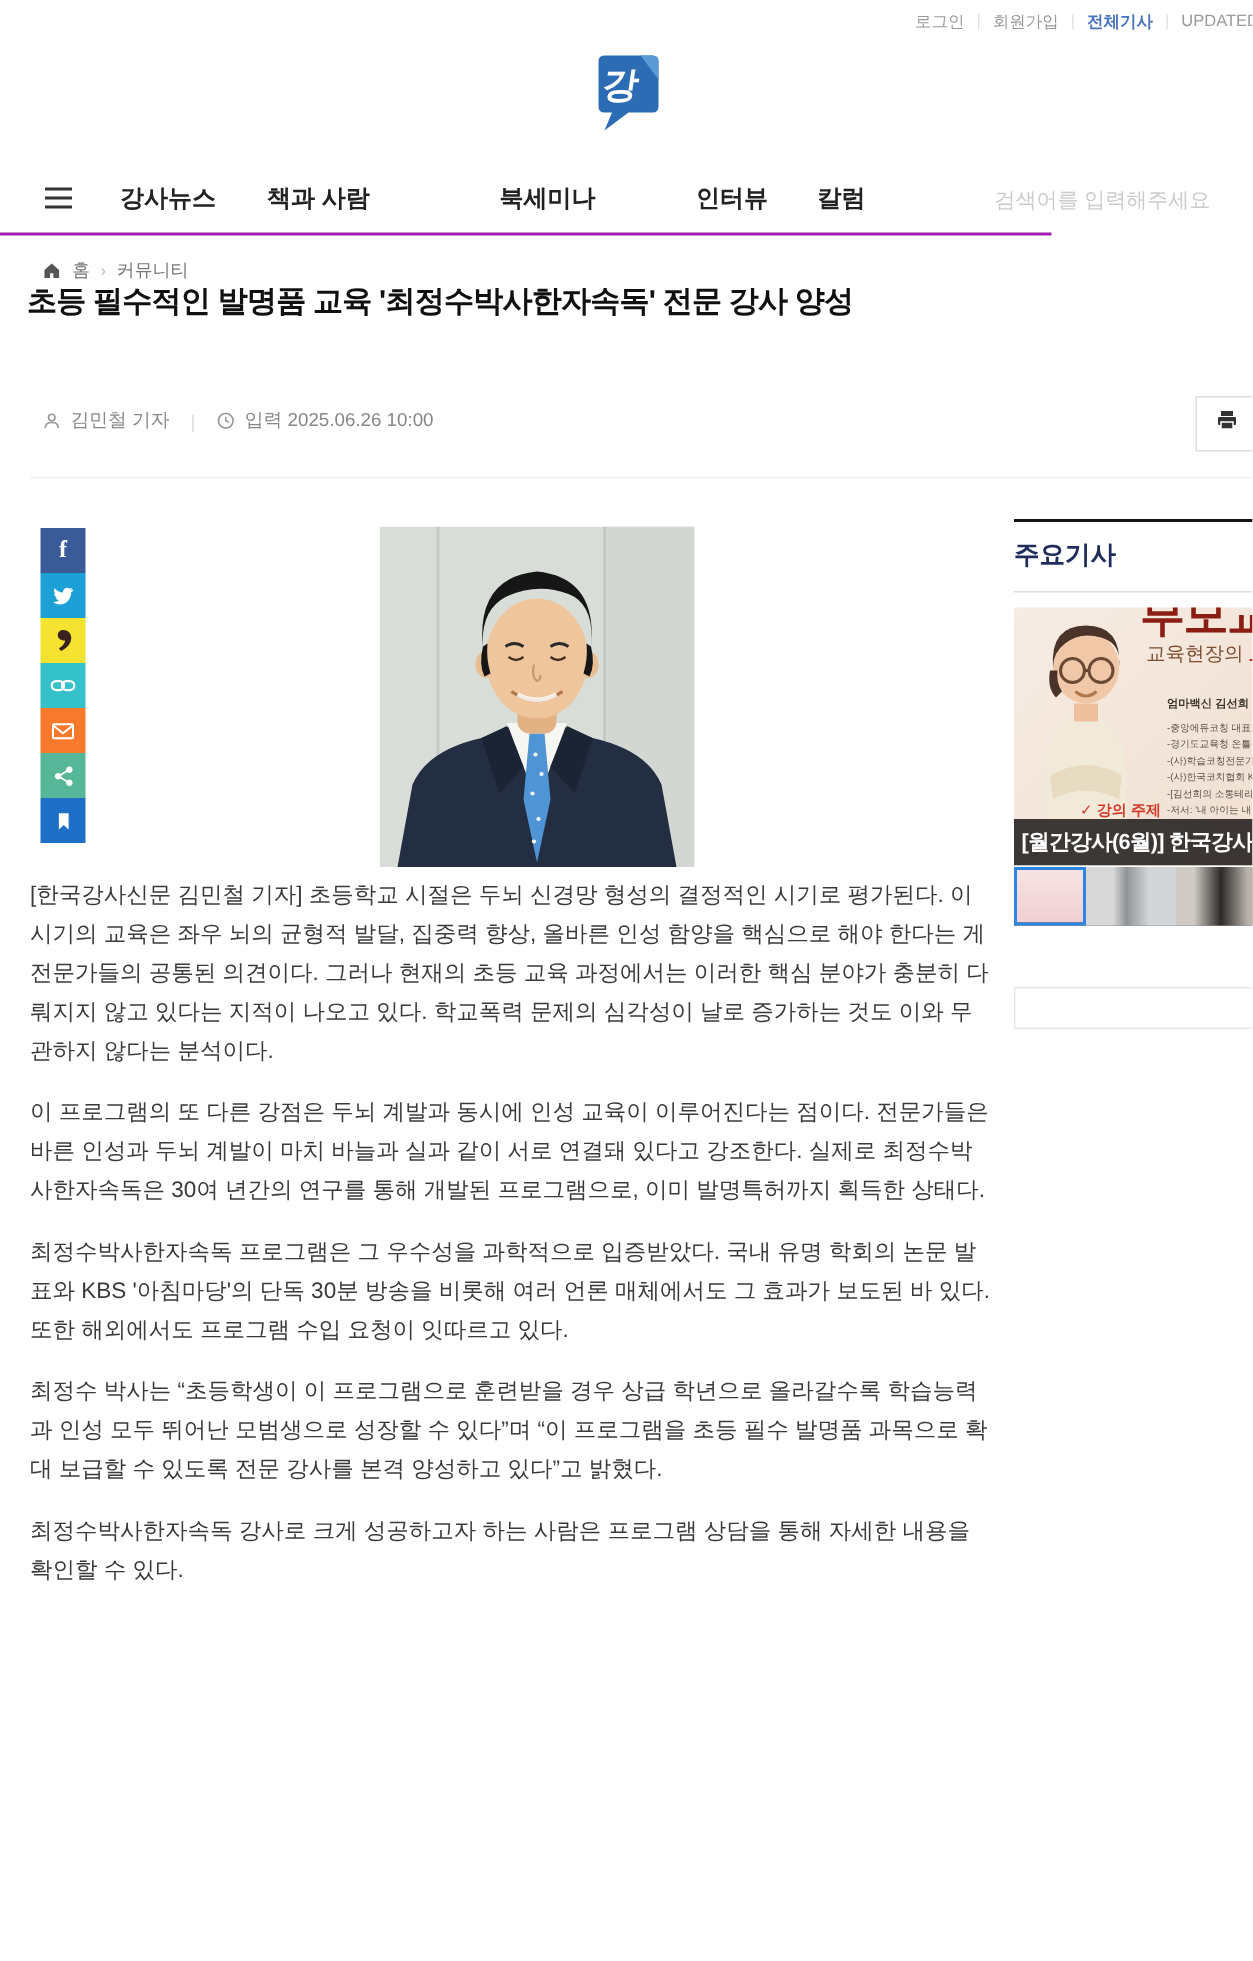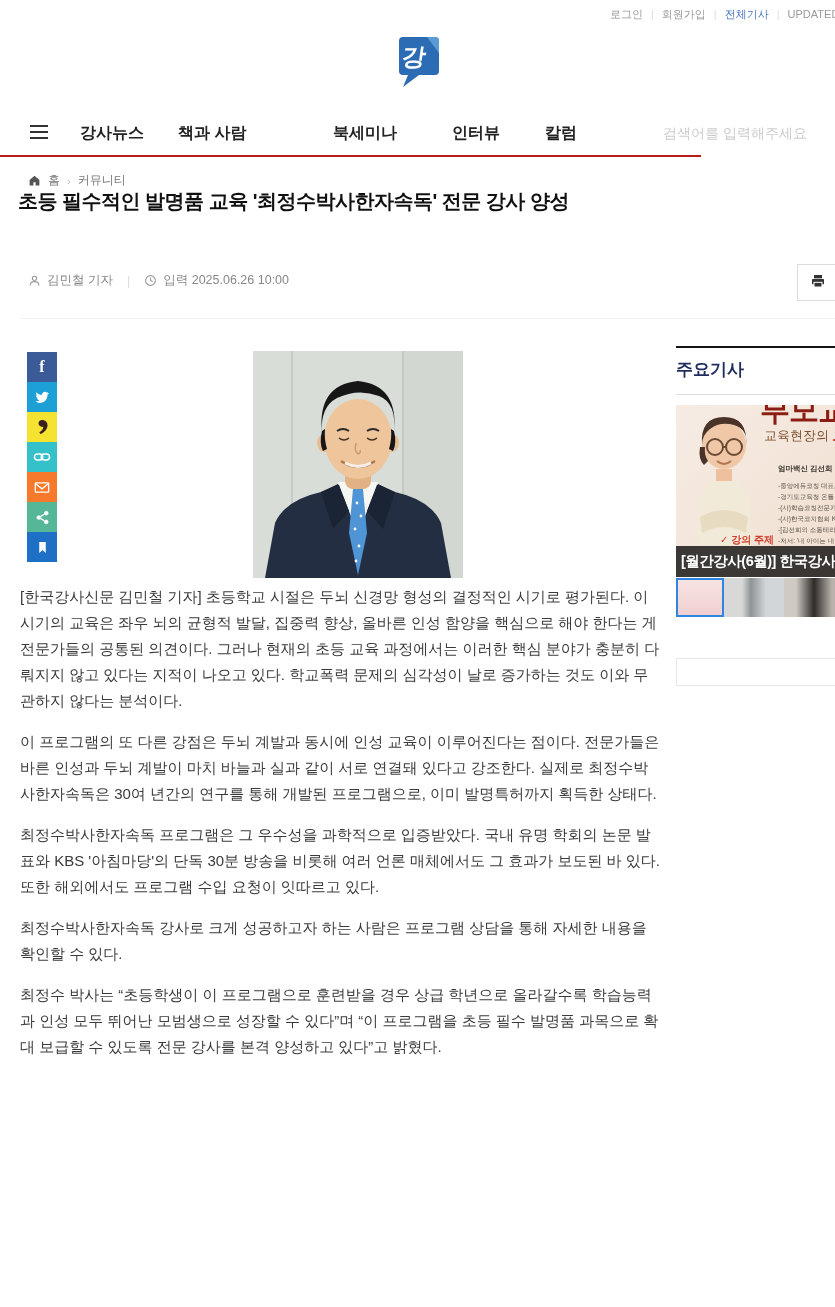--- a/index.html
+++ b/index.html
@@ -8,29 +8,29 @@
   #page {
     position:relative; width:835px; height:1307px; margin:0 auto;
     overflow:hidden; background:#fff;
     font-family:"Liberation Sans","DejaVu Sans",sans-serif; color:#333;
   }
   
   .topbar { position:absolute; top:0; left:610px; width:300px; height:28px;
     display:flex; align-items:center; font-size:11px; color:#9a9a9a; white-space:nowrap; }
   .topbar .sep { color:#e0e0e0; margin:0 8px; }
   .topbar .tlink { cursor:pointer; }
-  .topbar .tlink.blue { color:#4a74c0; }
+  .topbar .tlink.blue { color:#4a74c0;font-weight:bold; }
   
   .logo { position:absolute; top:34px; left:0; right:0; display:flex; justify-content:center; align-items:center; gap:9px; }
   .logo-texts { display:flex; flex-direction:column; }
   .site-name { font-size:41px; font-weight:900; color:#161616; letter-spacing:-2px; line-height:1.05;
     font-stretch:condensed; }
   .site-tagline { font-size:10px; letter-spacing:6px; color:#8d8d8d; margin-top:3px; padding-left:4px; }
   
-  .nav { position:absolute; top:110px; left:0; width:701px; height:47px; border-bottom:2px solid #b91c1c; }
+  .nav { position:absolute; top:110px; left:0; width:701px; height:47px; border-bottom:2px solid #a21caf; }
   .nav-item { position:absolute; top:0; height:45px; line-height:45px; font-size:16px; font-weight:700; color:#222; cursor:pointer; }
   .hamburger { position:absolute; top:15px; left:30px; width:18px; height:14px; cursor:pointer; }
   .hamburger i { display:block; height:2px; background:#333; margin-bottom:4px; }
   .nav-search { position:absolute; left:663px; top:7px; width:150px; height:32px; border:none; outline:none;
     font-size:14px; color:#999; background:transparent; font-family:inherit; }
   .nav-search::placeholder { color:#ccc; }
   
   .crumb { position:absolute; top:172px; left:28px; display:flex; align-items:center; gap:7px; font-size:12px; color:#777; }
   .crumb .chev { color:#bbb; font-size:11px; }
   
@@ -103,21 +103,21 @@
 
   <div class="nav">
     <span class="hamburger">
         <i></i>
         <i></i>
         <i></i>
       </span>
     <span class="nav-item" style="left:80px">강사뉴스</span>
     <span class="nav-item" style="left:178px">책과 사람</span>
     <span class="nav-item" style="left:333px">북세미나</span>
-    <span class="nav-item" style="left:452px">인터뷰</span>
+    <span class="nav-item" style="left:464px">인터뷰</span>
     <span class="nav-item" style="left:545px">칼럼</span>
     <input class="nav-search" placeholder="검색어를 입력해주세요" style="">
   </div>
 
   <div class="crumb">
     <span class="icon12">
       <svg width="13" height="13" viewBox="0 0 24 24">
           <path d="M3 11 L12 3 L21 11 V21 H14 V15 H10 V21 H3 Z" fill="#555"></path>
         </svg>
     </span>
@@ -248,22 +248,22 @@
       <path d="M103 92 Q101 100 105 103 Q108 102 107 99" stroke="#c99a6d" stroke-width="1.5" fill="none"></path>
       <path d="M88 110 Q105 122 122 110" stroke="#b0764c" stroke-width="2.2" fill="none"></path>
       <path d="M92 112 Q105 119 118 112" stroke="#fff" stroke-width="3" fill="none" opacity="0.85"></path>
     </svg>
   </div>
 
   <div class="body-text">
     <p>[한국강사신문 김민철 기자] 초등학교 시절은 두뇌 신경망 형성의 결정적인 시기로 평가된다. 이 시기의 교육은 좌우 뇌의 균형적 발달, 집중력 향상, 올바른 인성 함양을 핵심으로 해야 한다는 게 전문가들의 공통된 의견이다. 그러나 현재의 초등 교육 과정에서는 이러한 핵심 분야가 충분히 다뤄지지 않고 있다는 지적이 나오고 있다. 학교폭력 문제의 심각성이 날로 증가하는 것도 이와 무관하지 않다는 분석이다.</p>
     <p>이 프로그램의 또 다른 강점은 두뇌 계발과 동시에 인성 교육이 이루어진다는 점이다. 전문가들은 바른 인성과 두뇌 계발이 마치 바늘과 실과 같이 서로 연결돼 있다고 강조한다. 실제로 최정수박사한자속독은 30여 년간의 연구를 통해 개발된 프로그램으로, 이미 발명특허까지 획득한 상태다.</p>
     <p>최정수박사한자속독 프로그램은 그 우수성을 과학적으로 입증받았다. 국내 유명 학회의 논문 발표와 KBS '아침마당'의 단독 30분 방송을 비롯해 여러 언론 매체에서도 그 효과가 보도된 바 있다. 또한 해외에서도 프로그램 수입 요청이 잇따르고 있다.</p>
+    <p>최정수 박사는 “초등학생이 이 프로그램으로 훈련받을 경우 상급 학년으로 올라갈수록 학습능력과 인성 모두 뛰어난 모범생으로 성장할 수 있다”며 “이 프로그램을 초등 필수 발명품 과목으로 확대 보급할 수 있도록 전문 강사를 본격 양성하고 있다”고 밝혔다.</p>
     <p>최정수박사한자속독 강사로 크게 성공하고자 하는 사람은 프로그램 상담을 통해 자세한 내용을 확인할 수 있다.</p>
-    <p>최정수 박사는 “초등학생이 이 프로그램으로 훈련받을 경우 상급 학년으로 올라갈수록 학습능력과 인성 모두 뛰어난 모범생으로 성장할 수 있다”며 “이 프로그램을 초등 필수 발명품 과목으로 확대 보급할 수 있도록 전문 강사를 본격 양성하고 있다”고 밝혔다.</p>
   </div>
 
   <div class="sidebar">
     <div class="sb-topline"></div>
     <div class="sb-title">주요기사</div>
     <div class="sb-div"></div>
 
     <div class="sb-feature">
       <span class="sb-woman">
         <svg width="90" height="170" viewBox="0 0 90 170">

